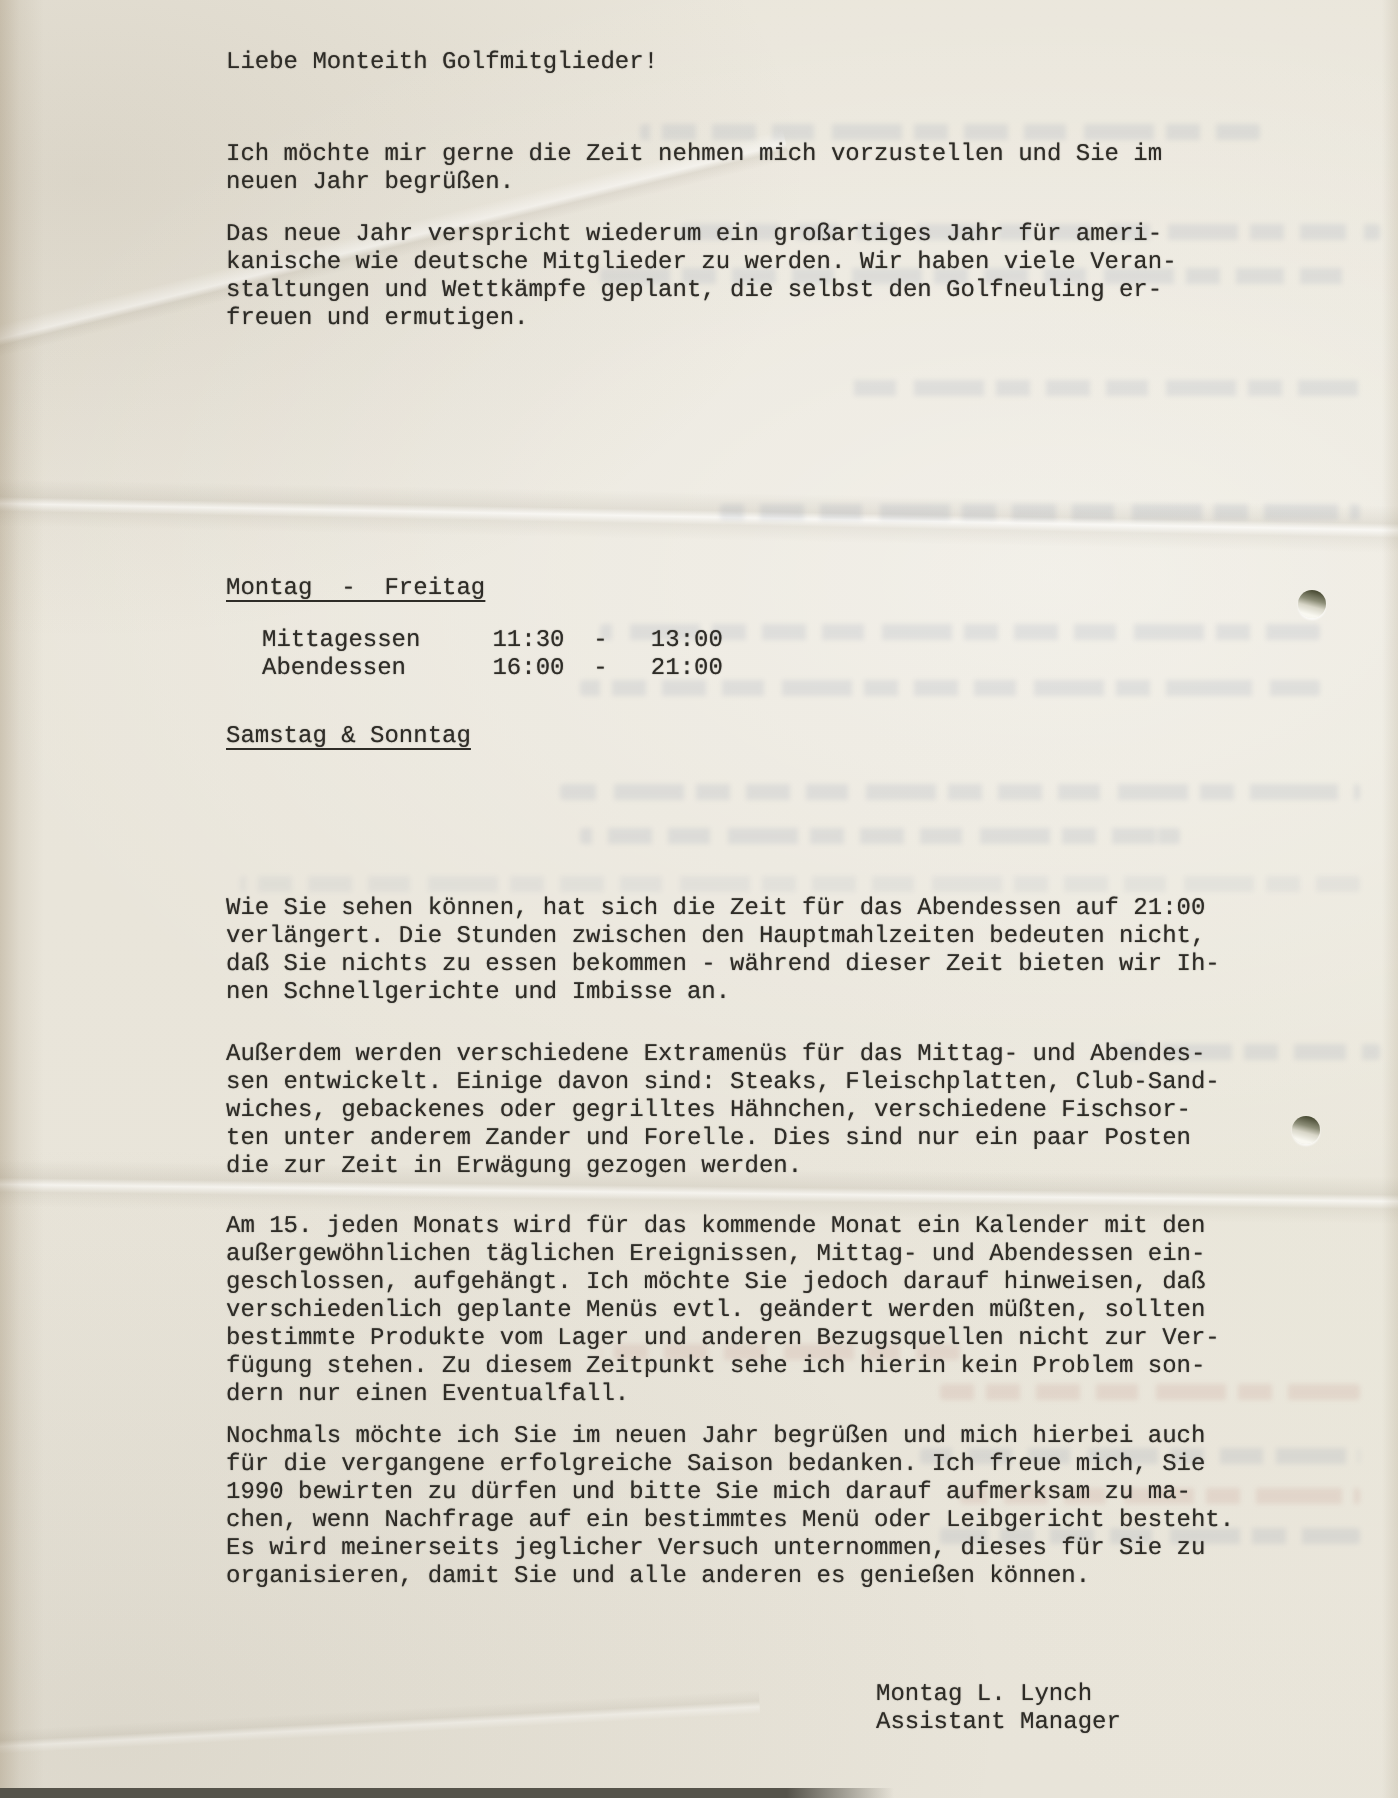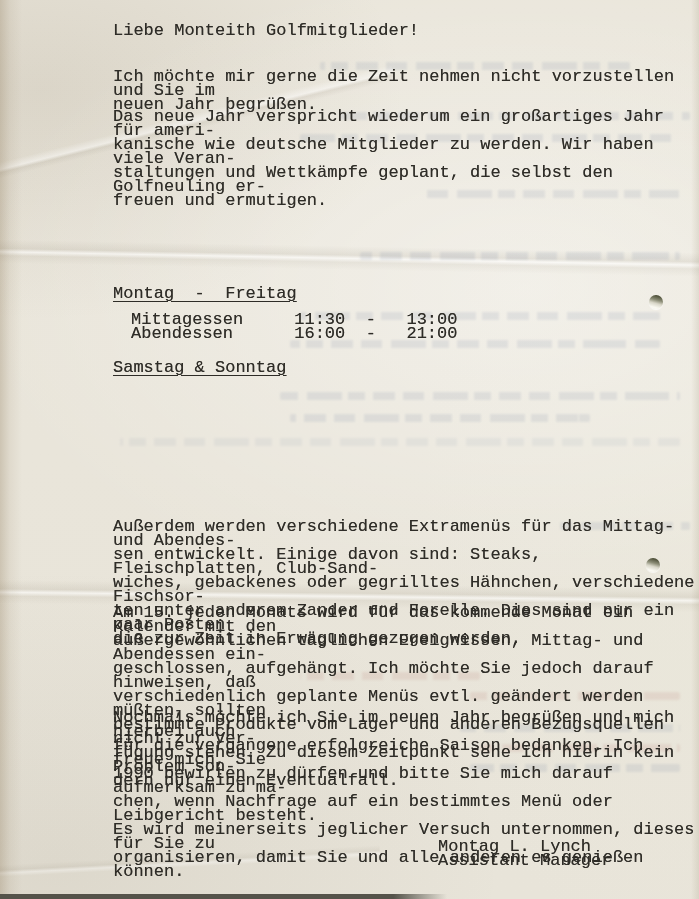--- a/index.html
+++ b/index.html
@@ -11,21 +11,21 @@
     color:#2e2c27;
     background:
       radial-gradient(ellipse 900px 520px at 75% 32%, rgba(255,255,255,0.40), rgba(255,255,255,0) 62%),
       radial-gradient(ellipse 520px 330px at 6% 10%, rgba(118,102,76,0.13), rgba(118,102,76,0) 70%),
       radial-gradient(ellipse 640px 420px at 8% 96%, rgba(120,110,88,0.10), rgba(120,110,88,0) 70%),
       radial-gradient(ellipse 400px 700px at 100% 55%, rgba(235,232,220,0.8), rgba(235,232,220,0) 70%),
       linear-gradient(#eae6db,#e8e4d9);
   }
   .txt{
     position:absolute;
-    font-size:17px;
+    font-size:12px;
     line-height:14px;
     letter-spacing:0;
     white-space:pre-line;
     text-shadow:0 0 0.6px rgba(46,44,39,0.65);
   }
   .mono-rows{white-space:pre;margin-left:18px;}
   .sched-head{
     text-decoration:underline;
     text-underline-offset:3px;
     text-decoration-thickness:1px;
@@ -118,33 +118,37 @@
   <div class="ghost ghost-red" style="left:470px;top:692px;width:210px;background-position:14px 0"></div>
   <div class="ghost ghost-blue" style="left:460px;top:724px;width:220px;background-position:48px 0"></div>
   <div class="ghost ghost-red" style="left:480px;top:744px;width:200px;background-position:30px 0"></div>
   <div class="ghost ghost-blue" style="left:470px;top:764px;width:210px;background-position:7px 0"></div>
 
   <div class="hole hole-1"></div>
   <div class="hole hole-2"></div>
 
   <div class="txt" style="left:113px;top:24px">Liebe Monteith Golfmitglieder!</div>
 
-  <div class="txt" style="left:113px;top:70px">Ich möchte mir gerne die Zeit nehmen nicht vorzustellen und Sie im
+  <div class="txt" style="left:113px;top:70px">Ich möchte mir gerne die Zeit nehmen mich vorzustellen und Sie im
 neuen Jahr begrüßen.</div>
   <div class="txt" style="left:113px;top:110px">Das neue Jahr verspricht wiederum ein großartiges Jahr für ameri-
 kanische wie deutsche Mitglieder zu werden. Wir haben viele Veran-
 staltungen und Wettkämpfe geplant, die selbst den Golfneuling er-
 freuen und ermutigen.</div>
 
   <div class="txt sched-head" style="left:113px;top:287px">Montag  -  Freitag</div>
   <div class="txt mono-rows" style="left:113px;top:313px">Mittagessen     11:30  -   13:00
 Abendessen      16:00  -   21:00</div>
 
   <div class="txt sched-head" style="left:113px;top:361px">Samstag &amp; Sonntag</div>
 
+  <div class="txt" style="left:113px;top:447px">Wie Sie sehen können, hat sich die Zeit für das Abendessen auf 21:00
+verlängert. Die Stunden zwischen den Hauptmahlzeiten bedeuten nicht,
+daß Sie nichts zu essen bekommen - während dieser Zeit bieten wir Ih-
+nen Schnellgerichte und Imbisse an.</div>
   <div class="txt" style="left:113px;top:520px">Außerdem werden verschiedene Extramenüs für das Mittag- und Abendes-
 sen entwickelt. Einige davon sind: Steaks, Fleischplatten, Club-Sand-
 wiches, gebackenes oder gegrilltes Hähnchen, verschiedene Fischsor-
 ten unter anderem Zander und Forelle. Dies sind nur ein paar Posten
 die zur Zeit in Erwägung gezogen werden.</div>
   <div class="txt" style="left:113px;top:606px">Am 15. jeden Monats wird für das kommende Monat ein Kalender mit den
 außergewöhnlichen täglichen Ereignissen, Mittag- und Abendessen ein-
 geschlossen, aufgehängt. Ich möchte Sie jedoch darauf hinweisen, daß
 verschiedenlich geplante Menüs evtl. geändert werden müßten, sollten
 bestimmte Produkte vom Lager und anderen Bezugsquellen nicht zur Ver-

